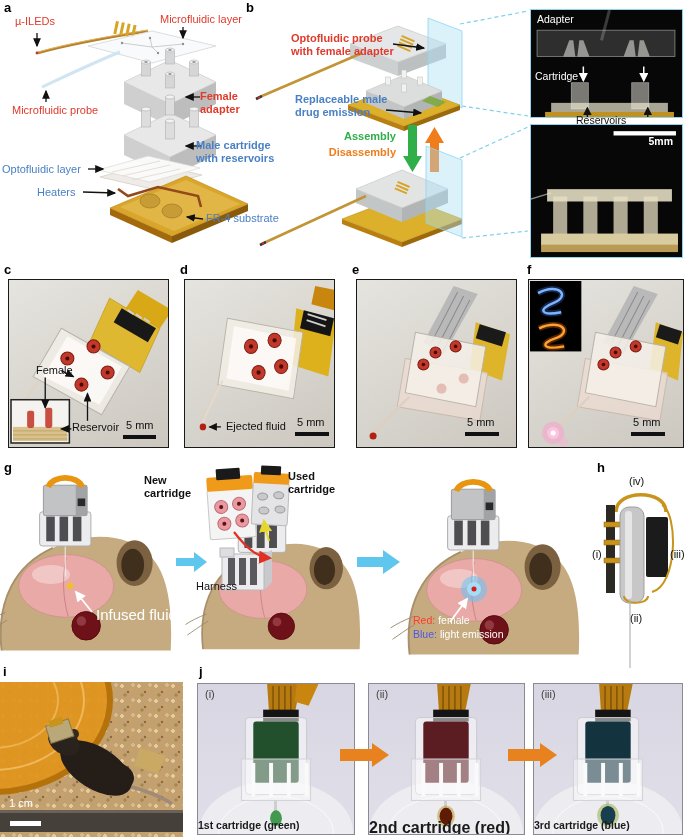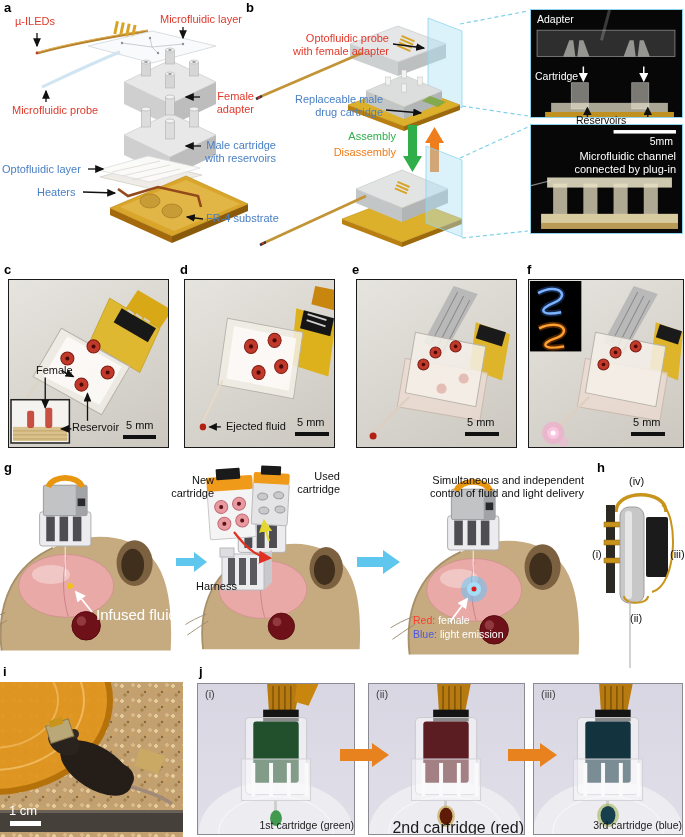--- a/index.html
+++ b/index.html
@@ -7,22 +7,22 @@
        font-family:"Liberation Sans",sans-serif;}
   .abs{position:absolute;}
   .ltr{position:absolute;font-weight:bold;font-size:13px;color:#000;}
   .lbl{position:absolute;font-size:11px;line-height:1.15;color:#111;white-space:nowrap;}
   .lbl .ln{display:block;}
   .red{color:#e03a2c;}
   .blue{color:#4a80c4;}
   .green{color:#2fae4a;}
   .orange{color:#ef7d1c;}
   .white{color:#fff;}
-  .ctr{text-align:right;}
-  .rt{text-align:right;}
+  .ctr{text-align:left;font-weight:bold;}
+  .rt{text-align:right;font-weight:bold;}
   .photo{position:absolute;box-sizing:border-box;overflow:hidden;}
   .pborder{border:1.5px solid #1a1a1a;}
   .cyanborder{border:1.5px solid #8ed4ec;background:#070707;}
   .grayphoto{background:linear-gradient(150deg,#e6e4df 0%,#d8d5ce 55%,#ccc8c0 100%);}
   .jphoto{background:linear-gradient(180deg,#d7d6e2,#e0dfe9);border:1px solid #8a8a92;}
   .bar{position:absolute;background:#111;height:4px;}
   .wbar{position:absolute;background:#fff;}
   .bedding{background-color:#c2a070;
     background-image:
       radial-gradient(circle at 3px 4px,  #e6cb9b 0 1.6px, transparent 1.8px),
@@ -236,21 +236,21 @@
       <line x1="386" y1="110" x2="421" y2="113" marker-end="url(#mAb)"></line>
     </g>
   </svg>
 
   <div class="lbl red ctr" style="left:291px;top:32px;width:98px">
     <span class="ln">Optofluidic probe</span>
     <span class="ln">with female adapter</span>
   </div>
   <div class="lbl blue ctr" style="left:295px;top:93px;width:88px">
     <span class="ln">Replaceable male</span>
-    <span class="ln">drug cartridge</span>
+    <span class="ln">drug emission</span>
   </div>
   <div class="lbl green rt" style="left:316px;top:130px;width:80px">Assembly</div>
   <div class="lbl orange rt" style="left:309px;top:146px;width:87px">Disassembly</div>
 
   <div class="photo cyanborder" style="left:530px;top:9px;width:153px;height:109px">
     <svg width="100%" height="100%" viewBox="0 0 150 106" preserveAspectRatio="none">
       <defs>
         <marker id="mW1" markerWidth="6" markerHeight="6" refX="5" refY="3" orient="auto">
           <path d="M0,0 L6,3 L0,6 Z" fill="#fff"></path>
         </marker>
@@ -273,39 +273,35 @@
       <rect x="20" y="92" width="116" height="11" fill="rgba(240,233,210,0.7)"></rect>
       <rect x="14" y="101" width="128" height="7" fill="#c09020"></rect>
       <line x1="56" y1="110" x2="56" y2="97" stroke="#111" stroke-width="1.4" marker-end="url(#mB1)"></line>
       <line x1="116" y1="110" x2="116" y2="97" stroke="#111" stroke-width="1.4" marker-end="url(#mB1)"></line>
     </svg>
     <div class="lbl white" style="left:6px;top:3px;font-size:10.5px">Adapter</div>
     <div class="lbl white" style="left:4px;top:60px;font-size:10.5px">Cartridge</div>
   </div>
   <div class="lbl" style="left:576px;top:114px;font-size:10.5px;z-index:6">Reservoirs</div>
 
-  <div class="photo cyanborder" style="left:530px;top:124px;width:153px;height:110px">
+  <div class="photo cyanborder" style="left:530px;top:124px;width:153px;height:134px">
     <svg width="100%" height="100%" viewBox="0 0 150 107" preserveAspectRatio="none">
       <rect x="82" y="5" width="62" height="3.5" fill="#fff"></rect>
       <line x1="0" y1="60" x2="20" y2="55" stroke="#888" stroke-width="1.2"></line>
       <rect x="16" y="52" width="124" height="10" fill="rgba(240,233,205,0.85)"></rect>
       <g fill="rgba(232,224,196,0.75)">
         <rect x="22" y="58" width="14" height="32"></rect>
           <rect x="52" y="58" width="14" height="32"></rect>
         <rect x="82" y="58" width="14" height="32"></rect>
           <rect x="112" y="58" width="14" height="32"></rect>
       </g>
       <rect x="10" y="88" width="136" height="10" fill="#d8cba0"></rect>
       <rect x="10" y="97" width="136" height="6" fill="#b99b56"></rect>
     </svg>
     <div class="lbl white rt" style="left:80px;top:10px;width:62px;font-size:10.5px">5mm</div>
-    <div class="lbl white ctr" style="left:5px;top:25px;width:140px">
-      <span class="ln">Microfluidic channel</span>
-      <span class="ln">connected by plug-in</span>
-    </div>
   </div>
 
   <div class="photo pborder grayphoto" style="left:8px;top:279px;width:161px;height:169px">
     <svg width="100%" height="100%" viewBox="0 0 158 166" preserveAspectRatio="none">
       <defs>
         <marker id="mC" markerWidth="7" markerHeight="6" refX="6" refY="3" orient="auto">
           <path d="M0,0 L7,3 L0,6 Z" fill="#111"></path>
         </marker>
       </defs>
       <polygon points="128,10 162,30 150,48 116,28" fill="#d8a816"></polygon>
@@ -521,34 +517,30 @@
     <path d="M269,541 C267,534 265,528 264,521" stroke="#e6d630" stroke-width="2.2" fill="none" marker-end="url(#mYg)"></path>
 
     <g>
       <circle cx="474" cy="589" r="13" fill="rgba(90,200,255,0.5)"></circle>
       <circle cx="474" cy="589" r="7" fill="rgba(165,230,255,0.8)"></circle>
       <circle cx="474" cy="589" r="2.5" fill="#e01818"></circle>
     </g>
     <line x1="450" y1="622" x2="467" y2="599" stroke="#fff" stroke-width="1.8" marker-end="url(#mWg)"></line>
   </svg>
 
-  <div class="lbl ctr" style="left:162px;top:474px;width:52px">
+  <div class="lbl ctr" style="left:144px;top:474px;width:52px">
     <span class="ln">New</span>
     <span class="ln">cartridge</span>
   </div>
   <div class="lbl ctr" style="left:288px;top:470px;width:52px">
     <span class="ln">Used</span>
     <span class="ln">cartridge</span>
   </div>
   <div class="lbl" style="left:196px;top:580px">Harness</div>
   <div class="lbl white" style="left:96px;top:606px;font-size:15px">Infused fluid</div>
-  <div class="lbl ctr" style="left:398px;top:474px;width:186px">
-    <span class="ln">Simultaneous and independent</span>
-    <span class="ln">control of fluid and light delivery</span>
-  </div>
   <div class="lbl white" style="left:413px;top:614px;font-size:10.5px">
     <span style="color:#ff3b2a">Red:</span><span style="padding-left:3px">female</span>
   </div>
   <div class="lbl white" style="left:413px;top:628px;font-size:10.5px">
     <span style="color:#4a58e8">Blue:</span><span style="padding-left:3px">light emission</span>
   </div>
 
   <svg class="abs" style="left:592px;top:465px" width="93" height="210" viewBox="592 465 93 210">
     <path d="M616,512 C616,489 666,489 666,512" stroke="#c8941c" stroke-width="3.5" fill="none"></path>
     <rect x="606" y="505" width="9" height="88" fill="#2c2822"></rect>
@@ -584,21 +576,21 @@
         <circle cx="74" cy="52" r="5" fill="#35291f"></circle>
         <circle cx="54" cy="58" r="4" fill="#35291f"></circle>
         <g transform="rotate(-18 60 50)">
           <rect x="48" y="40" width="24" height="18" fill="#bba878" stroke="#8a7a50"></rect>
           <rect x="52" y="36" width="14" height="7" fill="#c8941c"></rect>
         </g>
       </g>
       <rect x="0" y="128" width="183" height="22" fill="#45403a"></rect>
       <rect x="0" y="128" width="183" height="3" fill="#6a6159"></rect>
     </svg>
-    <div class="lbl white" style="left:9px;top:122px;font-size:13px">1 cm</div>
+    <div class="lbl white" style="left:9px;top:115px;font-size:11px">1 cm</div>
     <div class="wbar" style="left:10px;top:139px;width:31px;height:4.5px"></div>
   </div>
 
   <div class="photo jphoto" style="left:197px;top:683px;width:158px;height:152px">
     <svg width="100%" height="100%" viewBox="0 0 158 152" preserveAspectRatio="none">
       <ellipse cx="79" cy="150" rx="78" ry="52" fill="#f0f0f2" opacity="0.85"></ellipse>
       <ellipse cx="79" cy="150" rx="58" ry="36" fill="none" stroke="#ffffff" opacity="0.7"></ellipse>
       <polygon points="70,0 104,0 98,30 72,30" fill="#b67a10"></polygon>
       <path d="M76,2 L76,28 M82,2 L82,28 M88,2 L88,28 M94,2 L94,28" stroke="#7e5408" stroke-width="1.5"></path>
       <polygon points="100,0 122,0 112,22 98,18" fill="#c8860f"></polygon>

